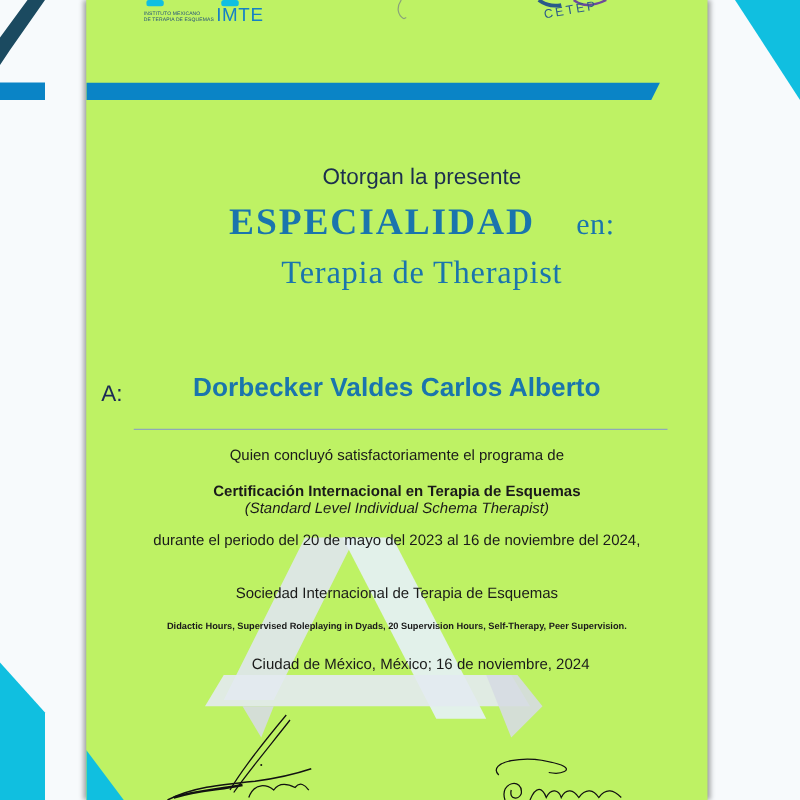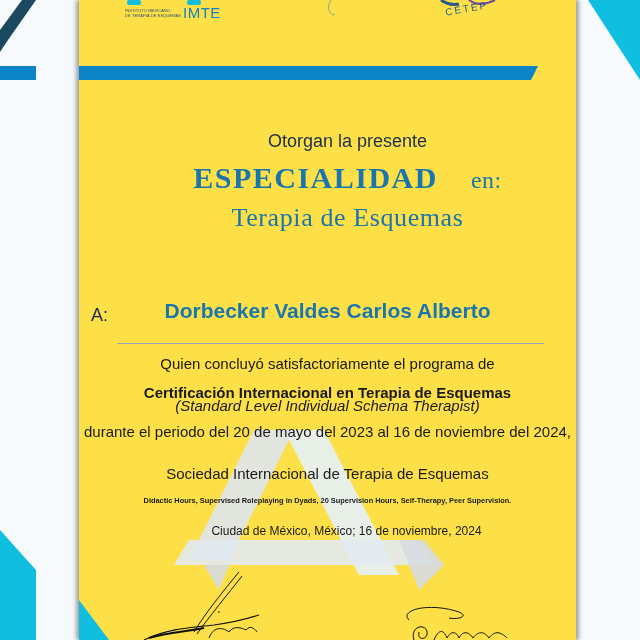--- a/index.html
+++ b/index.html
@@ -3,37 +3,37 @@
 <meta charset="utf-8">
 <style>
   html, body { margin:0; padding:0; }
   body {
     width:640px; height:640px; overflow:hidden; position:relative;
     background:#f7fafc;
     font-family:"Liberation Sans", sans-serif;
   }
   .bg-deco { position:absolute; }
   .page {
-    position:absolute; left:79px; top:0; width:497px; height:640px;
-    background:#fde047;
+    position:absolute; left:69px; top:0; width:497px; height:640px;
+    background:#bef264;
     box-shadow: -3px 0 4px rgba(0,0,0,0.35), 3px 0 4px rgba(0,0,0,0.35);
     overflow:hidden;
   }
   .abs { position:absolute; }
   .center { left:0; right:0; text-align:center; }
   .logo-imte-small { font-size:4px; line-height:5px; color:#1f4d7a; text-transform:uppercase; letter-spacing:0.1px; }
   .logo-imte-big { font-size:15px; color:#1581c6; font-weight:normal; letter-spacing:0.5px; }
   .cetep { font-size:10px; color:#2a5a8a; letter-spacing:2px; }
   .otorgan { font-size:18px; color:#1c2f4e; }
   .especialidad { font-family:"Liberation Serif", serif; font-size:30px; font-weight:bold; color:#1a75ad; letter-spacing:1.5px; }
   .especialidad .en { font-weight:normal; font-size:24px; letter-spacing:0.5px;margin-left:24px; }
   .terapia { font-family:"Liberation Serif", serif; font-size:26px; color:#1a75ad; letter-spacing:0.6px; }
   .a-label { font-size:18px; color:#1c2a55; }
   .recipient { font-size:21px; font-weight:bold; color:#1a75ad; }
-  .body-text { font-size:15px; color:#1a1a1a; line-height:14px; }
+  .body-text { font-size:12px; color:#1a1a1a; line-height:14px; }
   .bold { font-weight:bold; }
   .italic { font-style:italic; }
   .req { font-size:7.4px; font-weight:bold; color:#1a1a1a; }
   .place { font-size:12px; color:#1a1a1a;padding-left:38px; }
 </style>
 </head>
 <body>
 
 <svg class="bg-deco" width="640" height="640" style="left:0;top:0;">
 
@@ -82,21 +82,21 @@
     <polygon points="0,0 459,0 452,14 0,14" fill="#0a84c6"></polygon>
   </svg>
 
   <div class="abs center otorgan" style="top:131px;left:40px;">Otorgan la presente</div>
 
   <div class="abs center especialidad" style="top:161px;left:40px;">
     <span>ESPECIALIDAD</span>
     <span class="en">en:</span>
   </div>
 
-  <div class="abs center terapia" style="top:203px;left:40px;">Terapia de Esquemas</div>
+  <div class="abs center terapia" style="top:203px;left:40px;">Terapia de Therapist</div>
 
   <div class="abs a-label" style="left:12px;top:305px;">A:</div>
   <div class="abs center recipient" style="top:299px;left:55px;right:55px;">Dorbecker Valdes Carlos Alberto</div>
   <div class="abs" style="left:38px;top:343px;width:427px;height:1px;background:#8fa9b8;"></div>
 
   <div class="abs center body-text" style="top:357px;">Quien concluyó satisfactoriamente el programa de</div>
 
   <div class="abs center body-text bold" style="top:386px;">Certificación Internacional en Terapia de Esquemas</div>
   <div class="abs center body-text italic" style="top:399px;">(Standard Level Individual Schema Therapist)</div>
 

